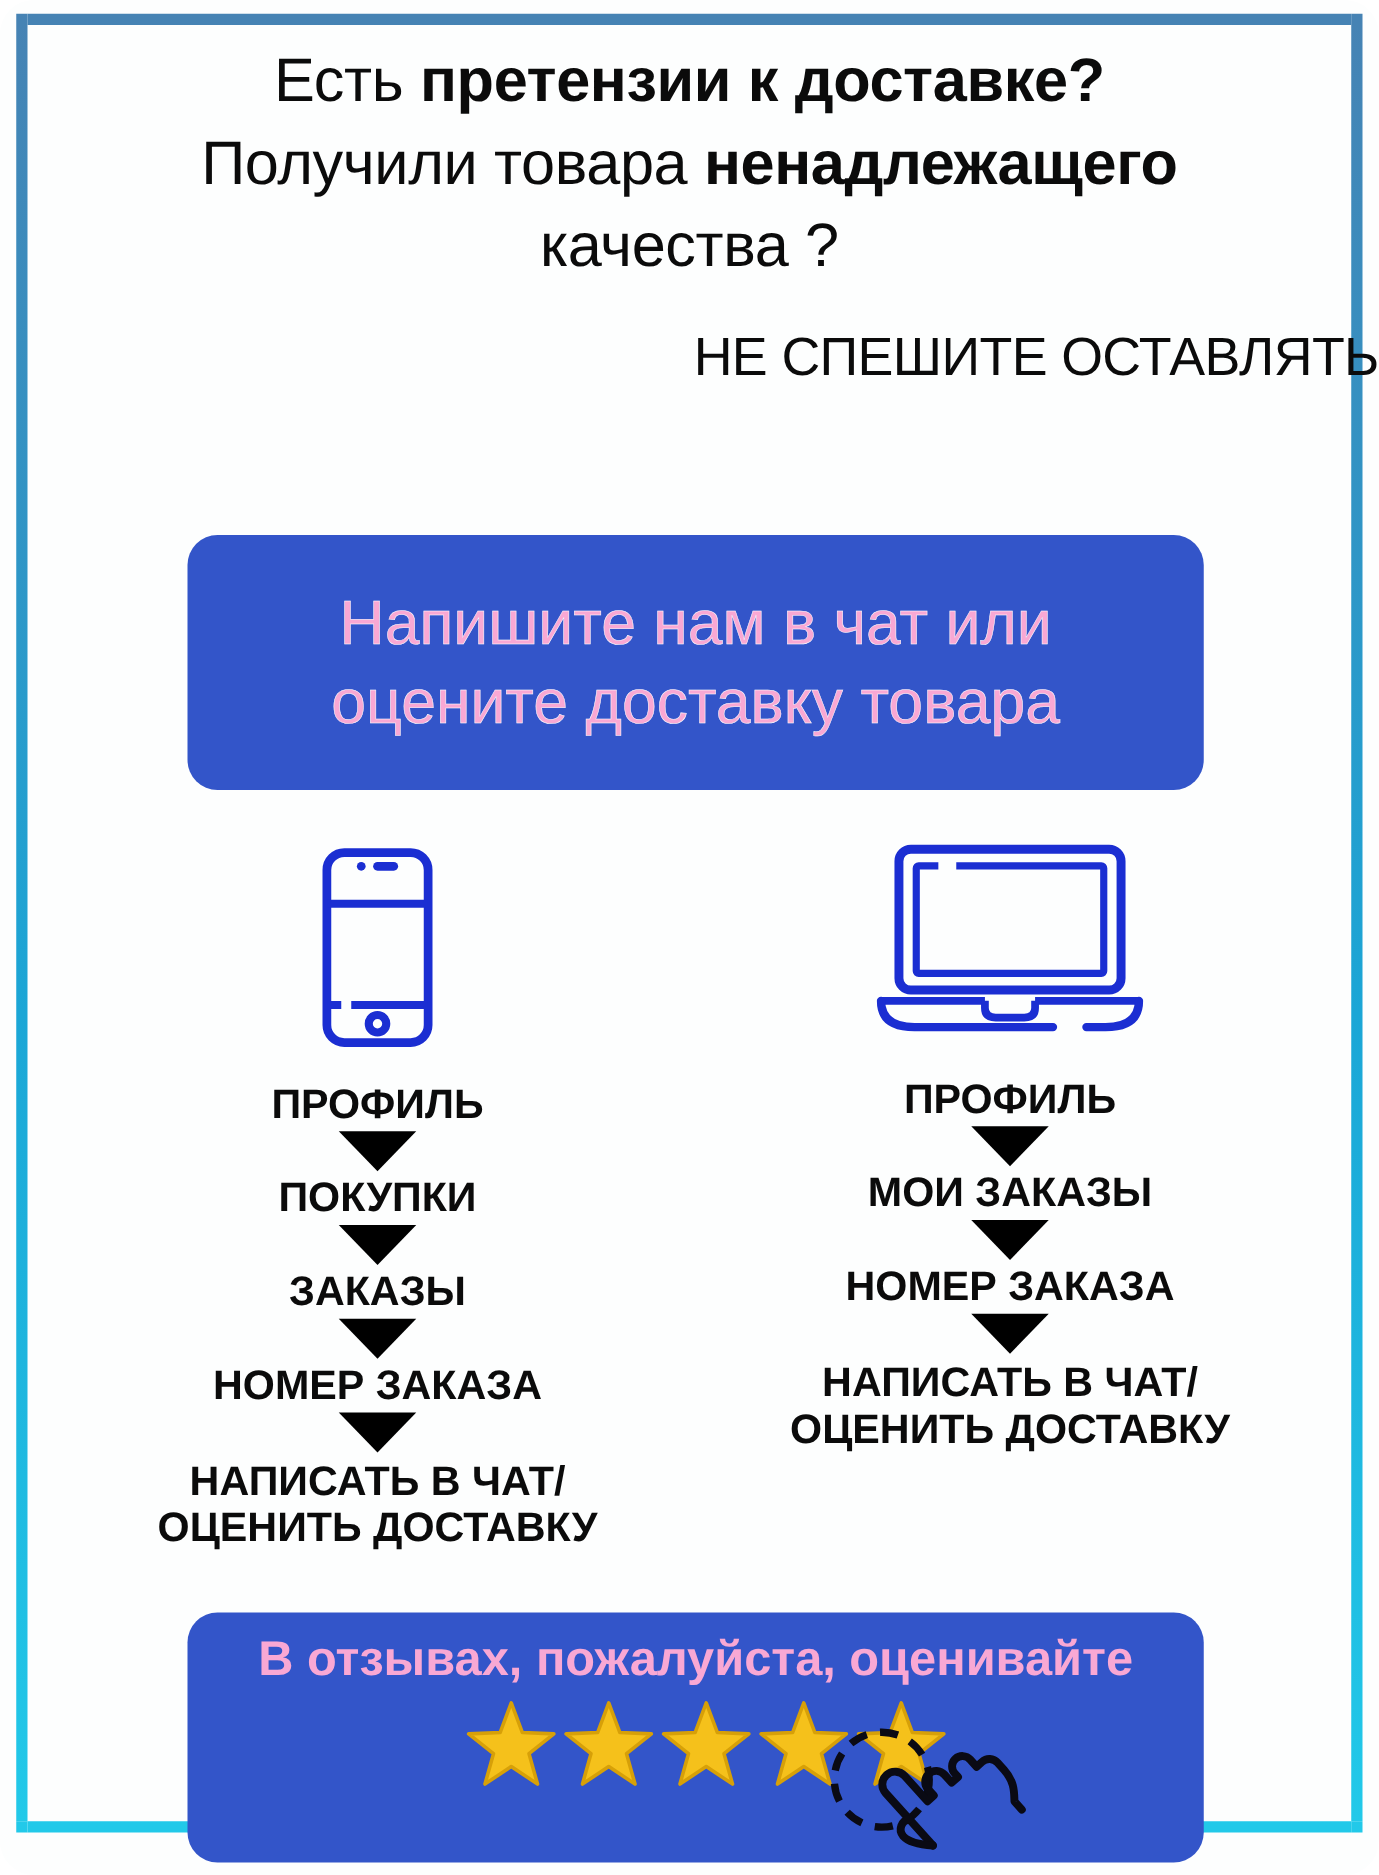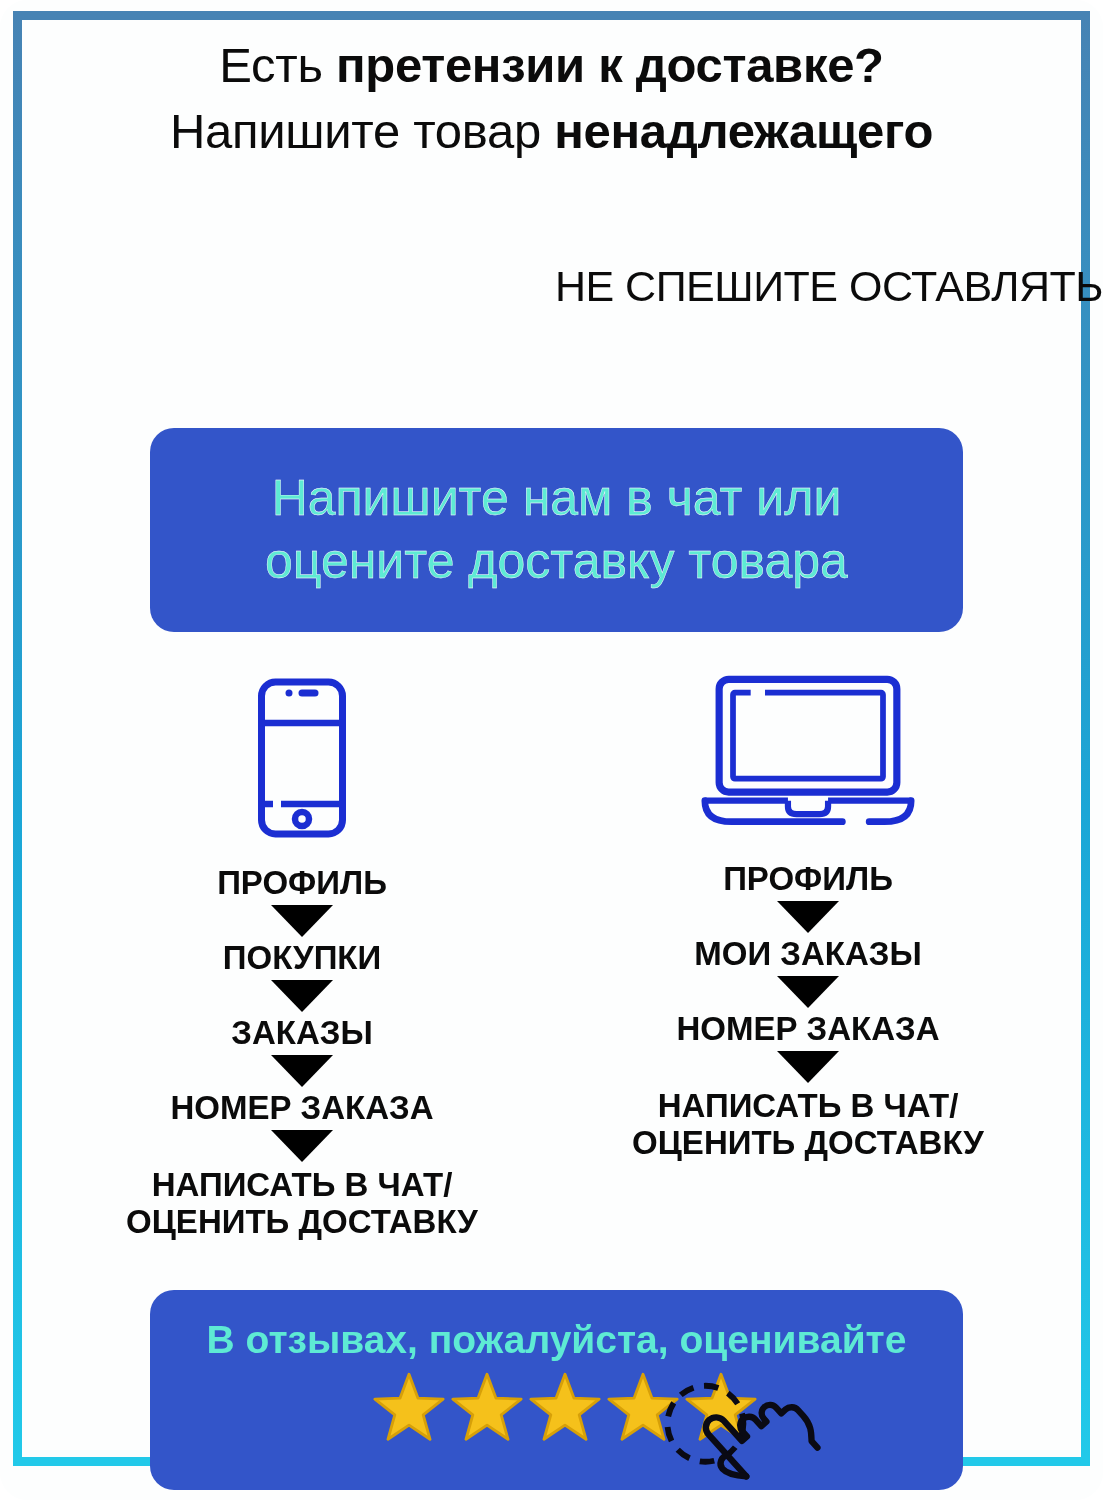--- a/index.html
+++ b/index.html
@@ -7,24 +7,24 @@
         font-family:"Liberation Sans",sans-serif;color:#0b0b0b;border-radius:27px;}
   .frame{position:absolute;left:13px;top:11px;width:1077px;height:1455px;box-sizing:border-box;
          border:9px solid;border-image:linear-gradient(180deg,var(--frame_top,#4683B4) 0%,#1BA6D6 55%,var(--frame_bottom,#22C9E9) 100%) 1;
          z-index:1;}
   .h1{position:absolute;left:0;right:0;top:32px;text-align:center;
       font-size:49px;line-height:66px;font-weight:400;letter-spacing:-0.3px;z-index:2;}
   .h1 .b{font-weight:700;}
   .h2{position:absolute;left:0;right:0;top:254px;text-align:right;
       font-size:43px;line-height:65px;font-weight:400;letter-spacing:-0.5px;z-index:2;}
   .banner{position:absolute;left:150px;width:813px;background:var(--panel_blue,#3355C9);
-          border-radius:24px;color:#5eead4;text-align:center;z-index:3;}
+          border-radius:24px;color:#f9a8d4;text-align:center;z-index:3;}
   .banner.chat{top:428px;height:204px;display:flex;flex-direction:column;justify-content:center;
                font-size:50px;line-height:63px;font-weight:500;-webkit-text-stroke:0.4px #ffffff;}
-  .banner.review{top:1290px;height:200px;box-sizing:border-box;padding-top:28px;
+  .banner.review{top:1290px;height:200px;box-sizing:border-box;padding-top:16px;
                  font-size:39px;line-height:44px;font-weight:700;}
   .col{position:absolute;display:flex;flex-direction:column;align-items:center;width:430px;z-index:2;justify-content:space-between;}
   .col.mobile{left:87px;top:676px;}
   .col.desktop{left:593px;top:672px;}
   .icon-wrap{display:flex;align-items:center;justify-content:center;}
   .col.mobile .icon-wrap{height:164px;margin-bottom:22px;}
   .col.desktop .icon-wrap{height:158px;margin-bottom:28px;}
   .icon-wrap svg{stroke:var(--icon_blue,#1B2ED2);}
   .steps{display:flex;flex-direction:column;align-items:center;}
   .step{font-size:33px;line-height:34px;font-weight:700;margin-top:4px;white-space:nowrap;}
@@ -41,23 +41,24 @@
 
 <div class="page">
   <div class="frame"></div>
 
   <div class="h1">
     <div>
       <span>Есть</span>
       <span class="b">претензии к доставке?</span>
     </div>
     <div>
-      <span>Напишите товар</span>
+      <span>Получили товара</span>
       <span class="b">ненадлежащего</span>
     </div>
+    <div>качества ?</div>
   </div>
 
   <div class="h2">
     <div>НЕ СПЕШИТЕ ОСТАВЛЯТЬ</div>
   </div>
 
   <div class="banner chat">
     <div>Напишите нам в чат или</div>
     <div>оцените доставку товара</div>
   </div>

